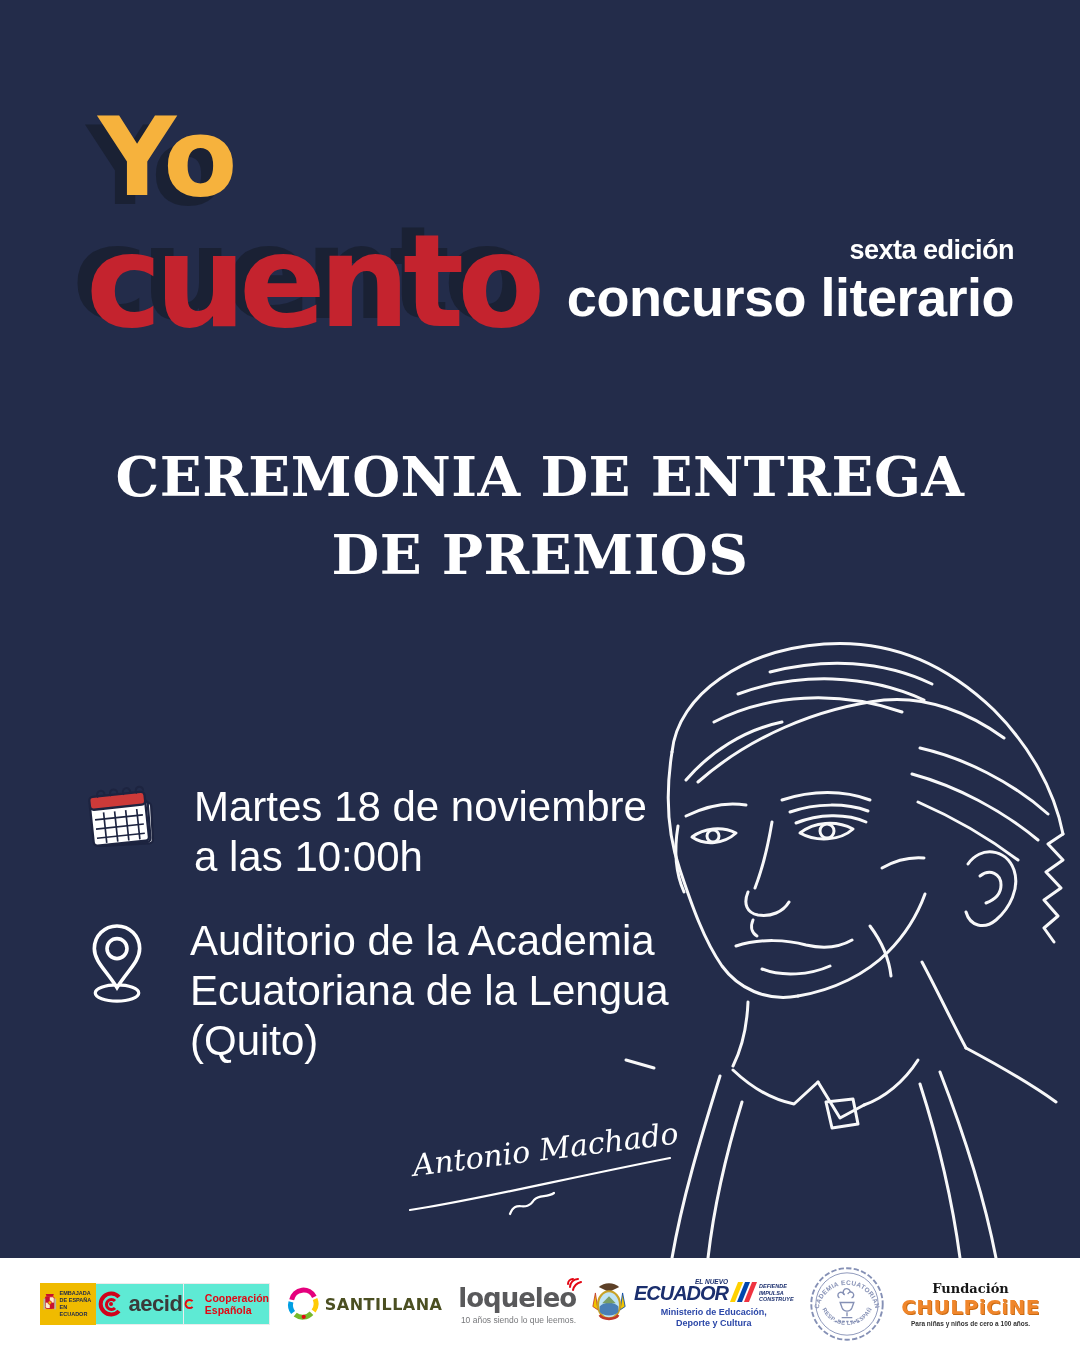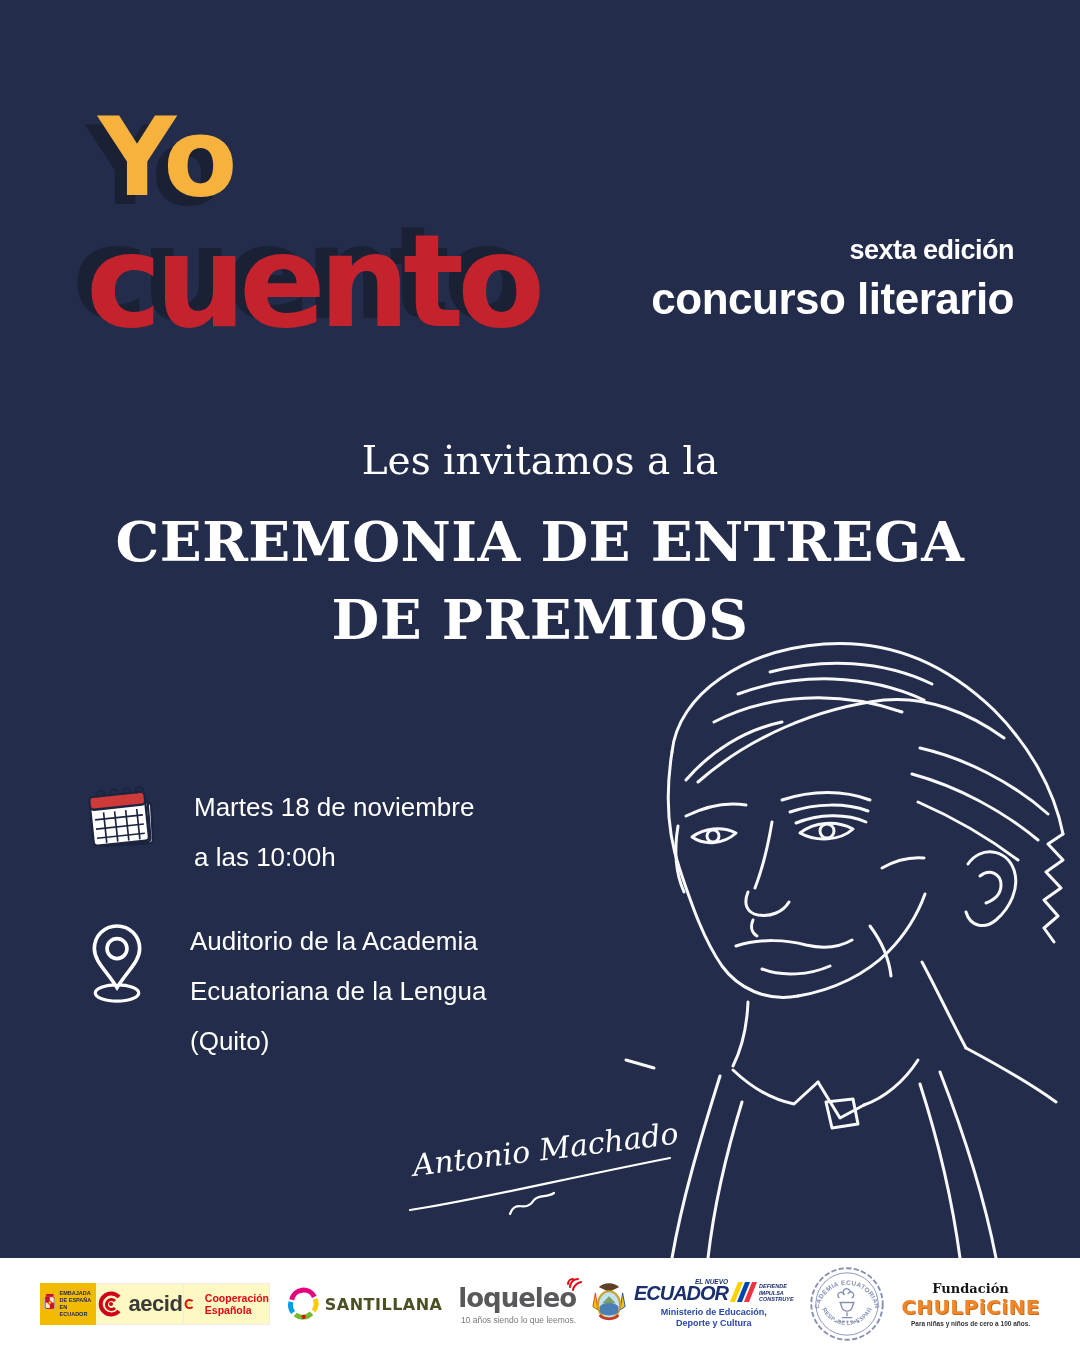--- a/index.html
+++ b/index.html
@@ -20,57 +20,57 @@
     position:absolute; left:86px; top:218px;
     font-family:"DejaVu Sans", sans-serif; font-weight:800;
     font-size:128px; line-height:1; letter-spacing:-7px;
     color:#c4232e; text-shadow:-14px -8px 0 #1a2134;
   }
   .edition {
     position:absolute; right:66px; top:234px; text-align:right;
     font-weight:700; letter-spacing:-0.5px;
   }
   .edition .line1 { font-size:27px; line-height:1.2; }
-  .edition .line2 { font-size:44px; line-height:1.15;margin-top:8px; }
+  .edition .line2 { font-size:54px; line-height:1.15; }
   
   .invite { position:absolute; left:0; top:438px; width:1080px; text-align:center; }
   .invite .lead {
     font-family:"DejaVu Serif", serif; font-size:39px; font-weight:400;
     margin-bottom:20px;
   }
   .invite .title {
     font-family:"DejaVu Serif", serif; font-size:55px; font-weight:700;
     line-height:1.42; letter-spacing:0.5px;
   }
   
   .detail { position:absolute; display:flex; align-items:flex-start; }
   .detail-date  { left:82px; top:782px; gap:34px; }
   .detail-venue { left:88px; top:916px; gap:44px; }
-  .detail .txt { font-size:26px; line-height:50px; font-weight:400; }
+  .detail .txt { font-size:42px; line-height:50px; font-weight:400; }
   .icon-cal { width:78px; height:74px; }
   .icon-pin { width:58px; height:88px; margin-top:4px; }
   
   .portrait { position:absolute; right:0; top:630px; width:460px; height:628px; }
   
   .signature { position:absolute; left:398px; top:1122px; width:290px; height:105px; }
   .signature svg { overflow:visible; }
   
   .footer {
     position:absolute; left:0; bottom:0; width:1080px; height:92px;
     background:#ffffff; color:#222;
     display:flex; align-items:center; justify-content:space-between;
     padding:0 40px; gap:14px;
   }
   .logo { display:flex; align-items:center; }
   
   .spain { height:42px; }
   .sp-cell { height:42px; display:flex; align-items:center; justify-content:center; }
   .sp-yellow { width:56px; background:#f0bb00; gap:3px; padding:0 3px; }
   .sp-emb-txt { font-size:5.5px; font-weight:700; color:#232c4a; line-height:1.3; }
-  .sp-white { background:#fef9c3; border:1px solid #ececec; border-left:none; }
+  .sp-white { background:#5eead4; border:1px solid #ececec; border-left:none; }
   .sp-aecid { width:88px; gap:6px; }
   .sp-aecid .word { font-size:22px; color:#3a3a39; font-weight:600; letter-spacing:-0.5px; }
   .sp-coop { width:86px; gap:11px; }
   .sp-coop .txt { font-size:10.5px; font-weight:700; color:#e30613; line-height:1.15; }
   
   .santillana { gap:5px; }
   .santillana .word { font-size:16px; font-weight:800; color:#4b4f22; letter-spacing:0.5px;
     font-family:"DejaVu Sans", sans-serif; }
   
   .loqueleo { display:block; text-align:left; }
@@ -105,21 +105,20 @@
 <div class="poster">
 
   <div class="brand-yo">Yo</div>
   <div class="brand-cuento">cuento</div>
   <div class="edition">
     <div class="line1">sexta edición</div>
     <div class="line2">concurso literario</div>
   </div>
 
   <div class="invite">
-    <div class="lead">Les invitamos a la</div>
     <div class="title">CEREMONIA DE ENTREGA</div>
     <div class="title">DE PREMIOS</div>
   </div>
 
   <div class="detail detail-date">
     <svg class="icon-cal" viewBox="0 0 84 80">
       <g transform="rotate(-6 42 40)">
         <rect x="15" y="24" width="60" height="44" rx="4" fill="#fff" stroke="#1d2440" stroke-width="2.5" transform="rotate(3 45 46)"></rect>
         <rect x="12" y="22" width="60" height="45" rx="4" fill="#fff" stroke="#1d2440" stroke-width="2.5" transform="rotate(1.5 42 44)"></rect>
         <rect x="10" y="20" width="60" height="46" rx="4" fill="#fff" stroke="#1d2440" stroke-width="2.5"></rect>

